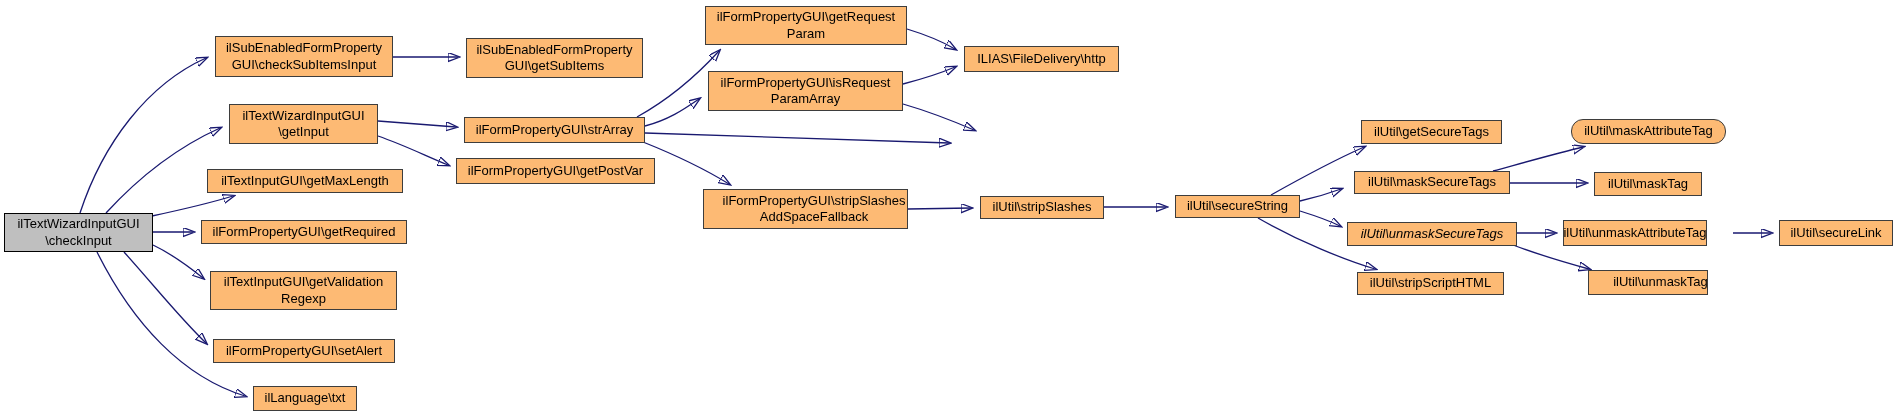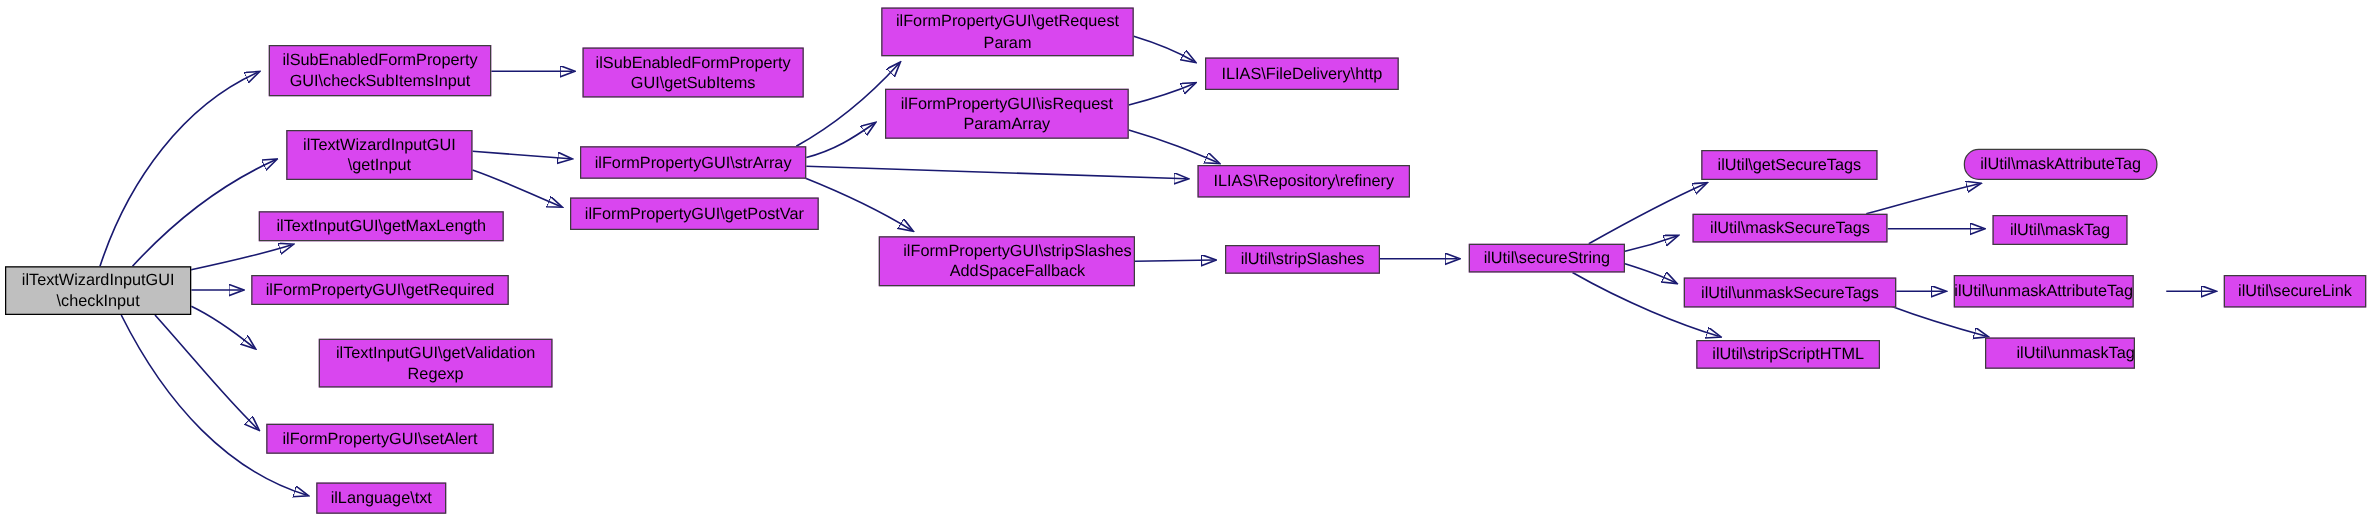--- a/index.html
+++ b/index.html
@@ -23,21 +23,21 @@
     height: 419px;
   }
   .edges path {
     fill: none;
     stroke: #191970;
     stroke-width: 1.3;
   }
   .node {
     position: absolute;
     box-sizing: border-box;
-    background: #d946ef;
+    background: #fdba74;
     border: 1.4px solid #3d3d3d;
     color: #000000;
     font-size: 13px;
     line-height: 1.25;
     display: flex;
     align-items: center;
     justify-content: center;
     text-align: center;
     white-space: pre-line;
     padding: 1px 3px;
@@ -109,51 +109,50 @@
   <div class="node" style="left:456px; top:158px; width:199px; height:26px;">ilFormPropertyGUI\getPostVar</div>
 
   <div class="node" style="left:705px; top:6px; width:202px; height:39px;">ilFormPropertyGUI\getRequest
 Param</div>
 
   <div class="node" style="left:708px; top:71px; width:195px; height:40px;">ilFormPropertyGUI\isRequest
 ParamArray</div>
 
   <div class="node" style="left:964px; top:46px; width:155px; height:26px;">ILIAS\FileDelivery\http</div>
 
-  <div class="node" style="left:958px; top:132px; width:170px; height:26px;">ILIAS\Repository\refinery</div>
 
   <div class="node" style="left:703px; top:189px; width:205px; height:40px;padding-left:20px;">ilFormPropertyGUI\stripSlashes
 AddSpaceFallback</div>
 
   <div class="node" style="left:980px; top:196px; width:124px; height:23px;">ilUtil\stripSlashes</div>
 
   <div class="node" style="left:1175px; top:195px; width:125px; height:23px;">ilUtil\secureString</div>
 
   <div class="node" style="left:1354px; top:171px; width:156px; height:23px;">ilUtil\maskSecureTags</div>
 
   <div class="node" style="left:1361px; top:120px; width:141px; height:24px;">ilUtil\getSecureTags</div>
 
-  <div class="node" style="left:1347px; top:222px; width:170px; height:24px;">ilUtil\unmaskSecureTags</div>
+  <div class="node" style="left:1347px; top:222px; width:170px; height:24px;font-style:italic;">ilUtil\unmaskSecureTags</div>
 
   <div class="node" style="left:1357px; top:272px; width:147px; height:23px;">ilUtil\stripScriptHTML</div>
 
   <div class="node" style="left:1571px; top:119px; width:155px; height:25px;border-radius:12px;">ilUtil\maskAttributeTag</div>
 
   <div class="node" style="left:1594px; top:172px; width:108px; height:24px;">ilUtil\maskTag</div>
 
   <div class="node" style="left:1563px; top:220px; width:144px; height:26px;">ilUtil\unmaskAttributeTag</div>
 
   <div class="node" style="left:1779px; top:220px; width:114px; height:26px;">ilUtil\secureLink</div>
 
   <div class="node" style="left:1588px; top:270px; width:120px; height:25px;padding-left:28px;">ilUtil\unmaskTag</div>
 
   <div class="node" style="left:207px; top:169px; width:196px; height:24px;">ilTextInputGUI\getMaxLength</div>
 
   <div class="node" style="left:201px; top:220px; width:206px; height:24px;">ilFormPropertyGUI\getRequired</div>
 
-  <div class="node" style="left:210px; top:271px; width:187px; height:39px;margin-left:45px;">ilTextInputGUI\getValidation
+  <div class="node" style="left:210px; top:271px; width:187px; height:39px;">ilTextInputGUI\getValidation
 Regexp</div>
 
   <div class="node" style="left:213px; top:339px; width:182px; height:24px;">ilFormPropertyGUI\setAlert</div>
 
   <div class="node" style="left:253px; top:386px; width:104px; height:25px;">ilLanguage\txt</div>
 
 </div>
 
 </body></html>

